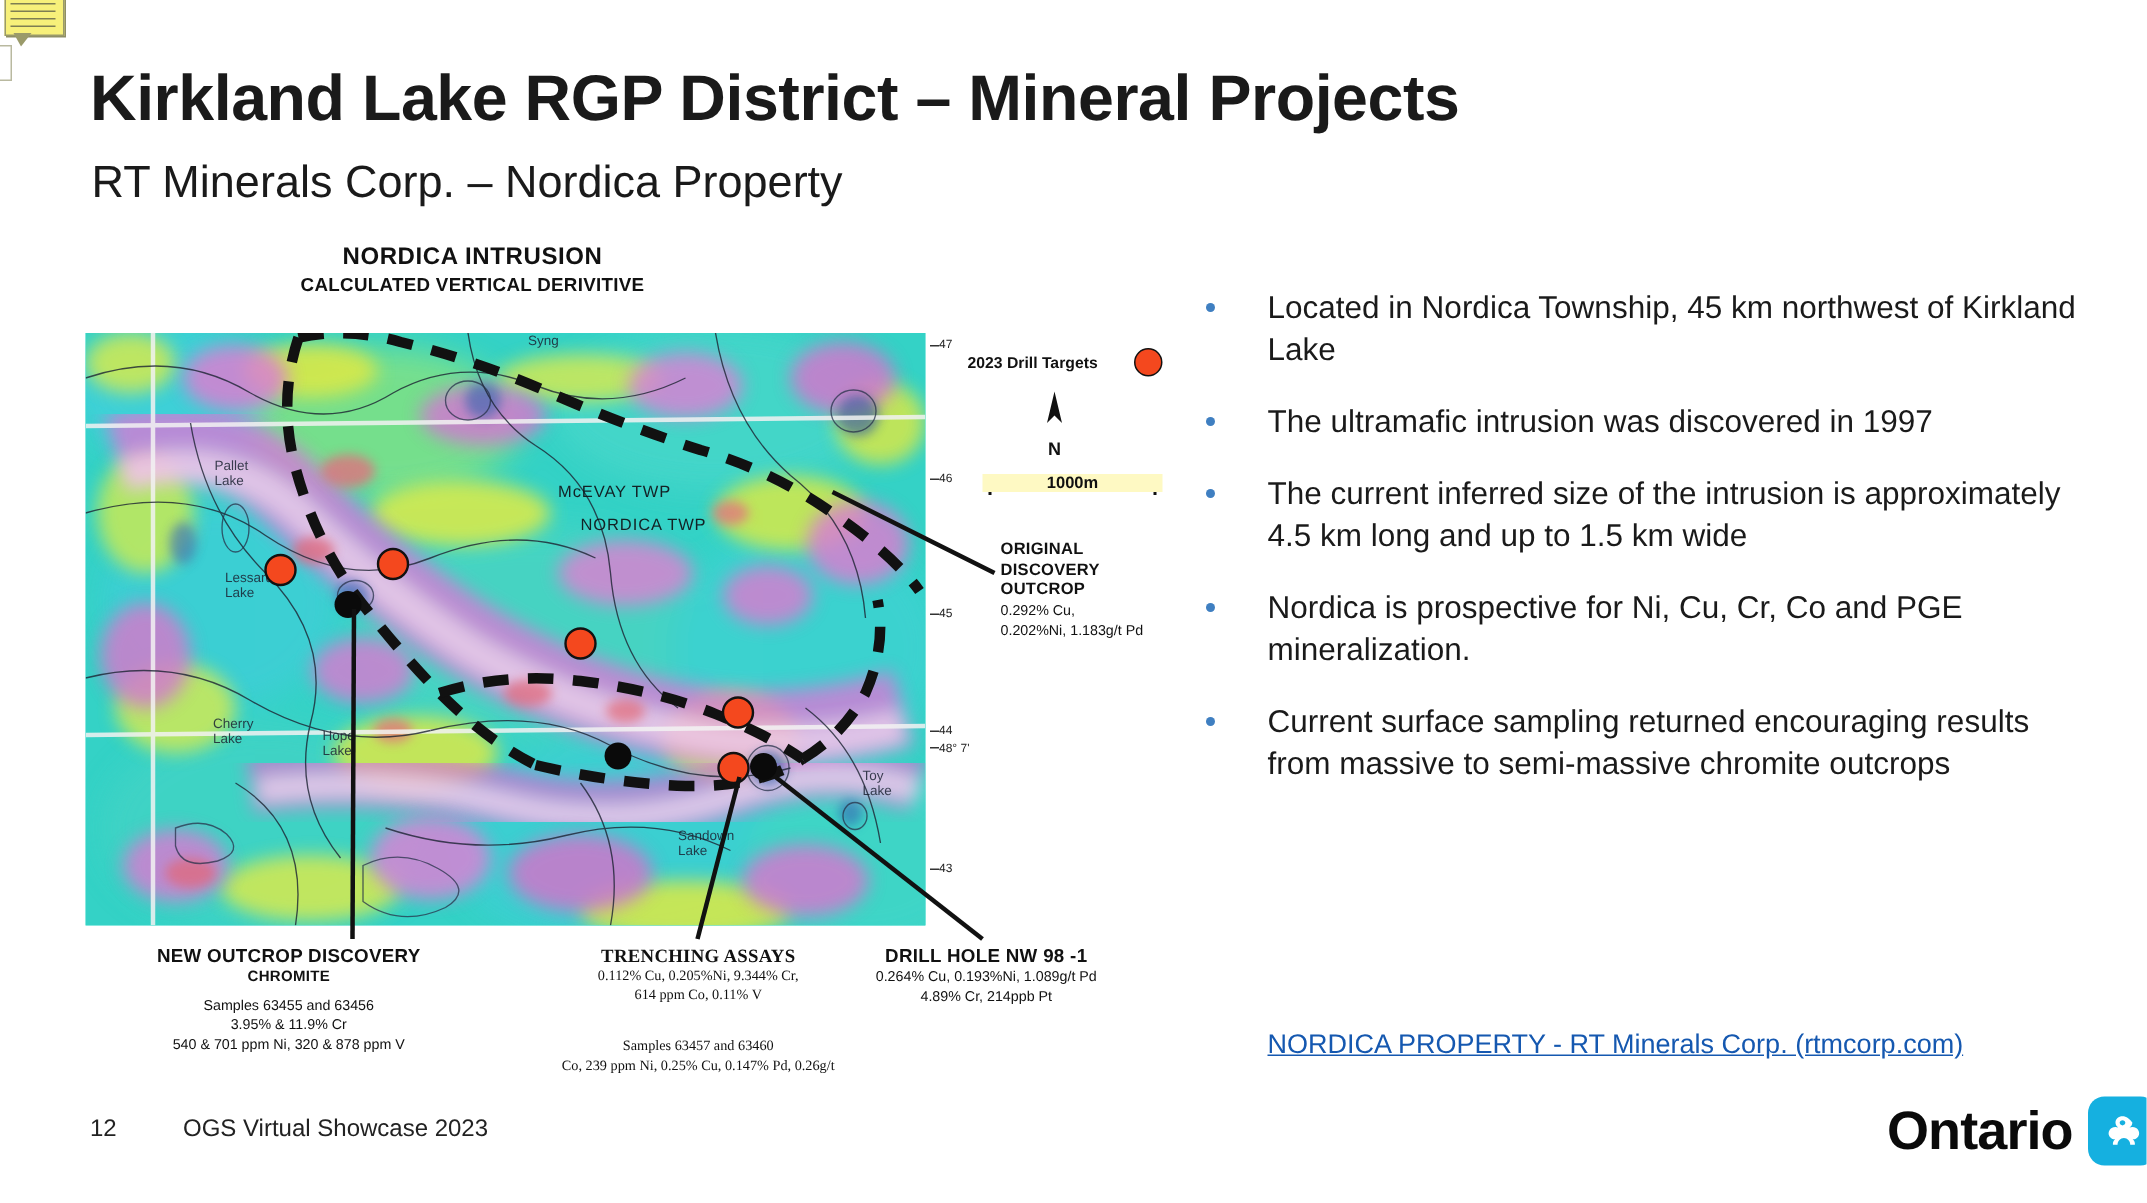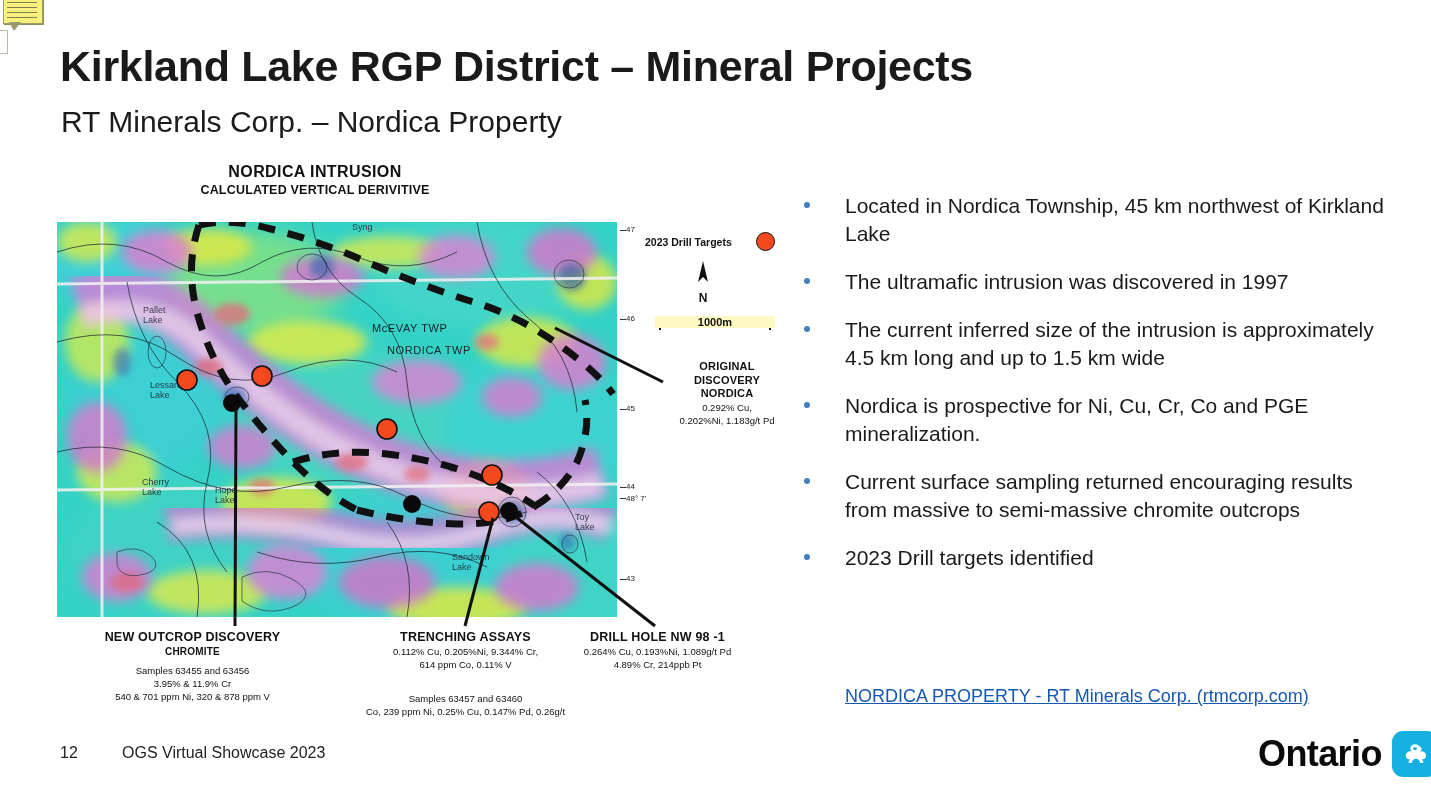--- a/index.html
+++ b/index.html
@@ -102,32 +102,32 @@
   .scalebar .sline{position:absolute;left:4px;top:9px;width:112px;height:1.5px;background:#111;}
   .scalebar .scap{position:absolute;top:4px;width:1.5px;height:12px;background:#111;}
   .scalebar .scap.a{left:4px}
   .scalebar .scap.b{left:114px}
   .scalebar .slabel{
     position:absolute;left:0;top:2px;width:120px;text-align:center;
     font-size:11px;font-weight:700;color:#111;background:#fef9c3;
     padding:0 2px;box-sizing:border-box;}
 
   
-  .anno-odo{position:absolute;left:612px;top:200px;width:120px;text-align:center;}
+  .anno-odo{position:absolute;left:612px;top:200px;width:120px;text-align:left;}
   .anno-odo .hdr{font-size:11px;font-weight:700;color:#111;line-height:13.5px;letter-spacing:.2px;}
   .anno-odo .sub{font-size:9.5px;color:#111;line-height:12px;margin-top:1px;white-space:nowrap;}
 
   
   .anno{position:absolute;text-align:center;color:#111;}
   .anno .hdr{font-size:12.5px;font-weight:700;letter-spacing:.2px;line-height:15px;}
   .anno .sub{font-size:10px;font-weight:700;letter-spacing:.2px;line-height:14px;}
   .anno .det{font-size:9.5px;line-height:13px;white-space:nowrap;}
 
   .anno-new{left:5px;top:470px;width:265px;}
-  .anno-tr{left:278px;top:470px;width:265px;}
+  .anno-tr{left:278px;top:470px;width:265px;font-family:Liberation Serif, serif;}
   .anno-dh{left:485px;top:470px;width:235px;}
 
   
   .leaders{position:absolute;left:0;top:0;width:720px;height:560px;pointer-events:none;}
 
   
   .bullets{position:absolute;left:800px;top:192px;width:600px;}
   .bullet{position:relative;padding-left:45px;margin-bottom:20px;}
   .bullet .dot{
     position:absolute;left:4px;top:10px;width:6px;height:6px;
@@ -351,21 +351,21 @@
         <div class="sline"></div>
         <div class="scap a"></div>
           <div class="scap b"></div>
         <div class="slabel">1000m</div>
       </div>
     </div>
 
     <div class="anno-odo">
       <div class="hdr">ORIGINAL</div>
       <div class="hdr">DISCOVERY</div>
-      <div class="hdr">NORDICA</div>
+      <div class="hdr">OUTCROP</div>
       <div class="sub">0.292% Cu,</div>
       <div class="sub">0.202%Ni, 1.183g/t Pd</div>
     </div>
 
     <svg class="leaders" viewBox="0 0 720 560">
 
       <line x1="608" y1="222" x2="500" y2="168" stroke="#111" stroke-width="3"></line>
 
       <line x1="180" y1="466" x2="181" y2="246" stroke="#111" stroke-width="3"></line>
 
@@ -410,24 +410,20 @@
       <span class="dot"></span>
       <span class="txt">The current inferred size of the intrusion is approximately 4.5 km long and up to 1.5 km wide</span>
     </div>
     <div class="bullet">
       <span class="dot"></span>
       <span class="txt">Nordica is prospective for Ni, Cu, Cr, Co and PGE mineralization.</span>
     </div>
     <div class="bullet">
       <span class="dot"></span>
       <span class="txt">Current surface sampling returned encouraging results from massive to semi-massive chromite outcrops</span>
-    </div>
-    <div class="bullet">
-      <span class="dot"></span>
-      <span class="txt">2023 Drill targets identified</span>
     </div>
   </div>
 
   <a class="link" href="#">NORDICA PROPERTY - RT Minerals Corp. (rtmcorp.com)</a>
 
   <div class="pagenum">12</div>
   <div class="footer-text">OGS Virtual Showcase 2023</div>
 
   <div class="ontario-logo">
     <span class="ontario-word">Ontario</span>

